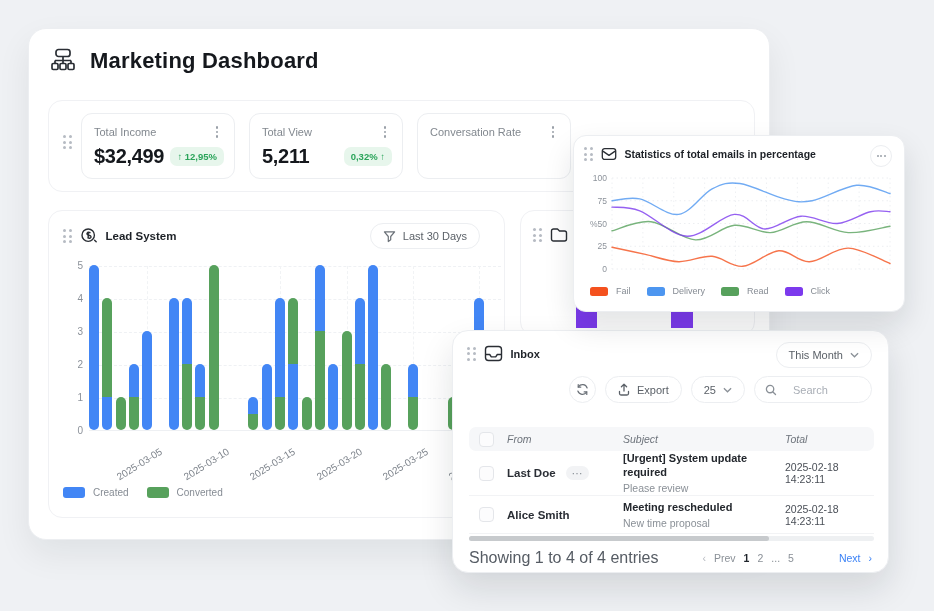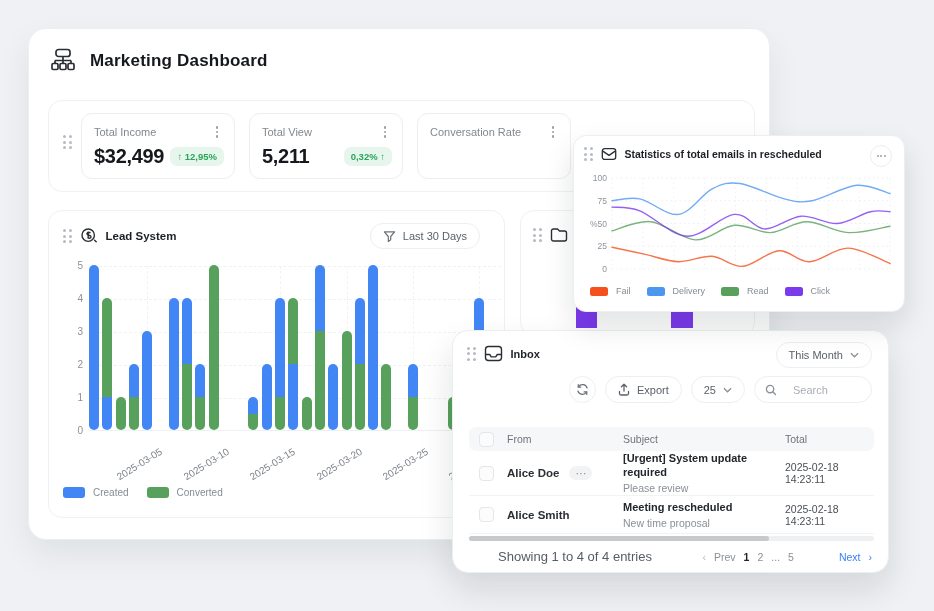--- a/index.html
+++ b/index.html
@@ -8,21 +8,21 @@
   .stage { position:absolute; inset:0; width:934px; height:611px; }
 
   .card { position:absolute; background:#fff; border:1px solid #eceef1; }
 
   
   .main { left:28px; top:28px; width:742px; height:512px; border-radius:18px;
           box-shadow:0 14px 34px rgba(20,24,31,.07); z-index:1; }
 
   
   .page-header { position:absolute; left:48px; top:46px; display:flex; align-items:center; gap:12px; z-index:2; }
-  .page-title { font-size:17px; font-weight:600; color:#15181d; letter-spacing:.2px; }
+  .page-title { font-size:22px; font-weight:600; color:#15181d; letter-spacing:.2px; }
 
   
   .drag { display:grid; grid-template-columns:repeat(2,3px); grid-auto-rows:3px; gap:2.5px; cursor:grab; }
   .drag i { width:3px; height:3px; border-radius:50%; background:#b6bbc3; }
 
   
   .stats-wrap { left:48px; top:100px; width:707px; height:92px; border-radius:14px; z-index:2; border-color:#f0f1f4; }
   .stats-wrap .drag { position:absolute; left:14px; top:34px; }
   .stat-cards { position:absolute; left:32px; top:12px; display:flex; gap:14px; }
   .stat-card { width:154px; height:66px; border:1px solid #eceef1; border-radius:11px; background:#fff; padding:10px 10px 10px 12px; display:flex; flex-direction:column; justify-content:space-between; }
@@ -80,39 +80,39 @@
   .inbox .sec-title { font-size:11px; }
   .period-pill { position:absolute; right:16px; top:11px; }
   .toolbar { position:absolute; right:16px; top:45px; display:flex; align-items:center; gap:9px; }
   .icon-btn { width:27px; height:27px; border:1px solid #eceef1; border-radius:50%; background:#fff; display:flex; align-items:center; justify-content:center; cursor:pointer; }
   .toolbar .pill { height:27px; border-radius:14px; }
   .search-box { display:flex; align-items:center; gap:16px; border:1px solid #eceef1; border-radius:14px; height:27px; width:118px; padding:0 10px; }
   .search-box input { border:none; outline:none; width:100%; font-size:11px; color:#3c4148; font-family:"Liberation Sans", sans-serif; background:transparent; }
   .search-box input::placeholder { color:#a9aeb6; }
 
   .table { position:absolute; left:16px; top:96px; width:405px; }
-  .thead { display:flex; background:#f6f7f9; border-radius:7px; height:24px; align-items:center; }
+  .thead { display:flex; background:#f6f7f9; border-radius:7px; height:24px; align-items:center;font-style:italic; }
   .thead .tcell { font-size:10.5px; color:#6e747c; }
   .trow { display:flex; border-bottom:1px solid #f2f3f5; min-height:38px; align-items:center; }
   .tcell { padding:0 4px; }
   .c-check { width:34px; display:flex; justify-content:center; }
   .c-from { width:116px; display:flex; align-items:center; gap:10px; }
   .c-subj { width:162px; }
   .c-date { width:93px; font-size:10.5px; color:#4a4f57; }
   .checkbox { width:15px; height:15px; border:1px solid #e4e6ea; border-radius:4px; background:#fcfcfd; cursor:pointer; }
   .from-name { font-size:11.5px; font-weight:600; color:#2a2e35; }
   .row-menu { font-size:11px; color:#8a9097; background:#f2f3f5; border-radius:9px; padding:1px 6px; cursor:pointer; line-height:12px; }
   .subj { font-size:11px; font-weight:700; color:#23272d; line-height:14px; }
   .prevw { font-size:10.5px; color:#8a9097; line-height:14px; margin-top:2px; }
 
   .hscroll { position:absolute; left:16px; top:205px; width:405px; height:5px; background:#eef0f2; border-radius:3px; }
   .hscroll .thumb { position:absolute; left:0; top:0; height:5px; width:300px; background:#c7cacd; border-radius:3px; cursor:grab; }
 
   .inbox-footer { position:absolute; left:16px; right:16px; top:218px; display:flex; justify-content:space-between; align-items:center; }
-  .summary { font-size:13px; color:#565c64;margin-left:29px; }
+  .summary { font-size:16px; color:#565c64; }
   .pager { display:flex; align-items:center; gap:8px; font-size:10.5px; }
   .pg { color:#8a9097; cursor:pointer; }
   .pg.cur { color:#1f242b; font-weight:700; }
   .pg.next { color:#3b82f6;padding-left:37px; }
   .pg.chev-l { color:#b8bcc2; }
   .pg.chev-r { color:#3b82f6; }
 
   svg.icon { display:block; }
 </style>
 </head>
@@ -368,21 +368,21 @@
           <i></i>
           <i></i>
           <i></i>
         </div>
       <span>
         <svg class="icon" width="16" height="14" viewBox="0 0 16 14" fill="none" stroke="#2a2e34" stroke-width="1.3">
           <rect x="1.3" y="1.6" width="13.4" height="10.8" rx="2.4"></rect>
           <path d="M2.2 4.4l5.8 4 5.8-4" stroke-linejoin="round" stroke-linecap="round"></path>
         </svg>
       </span>
-      <span class="sec-title">Statistics of total emails in rescheduled</span>
+      <span class="sec-title">Statistics of total emails in percentage</span>
     </div>
     <div class="more-btn">
         <i></i>
         <i></i>
         <i></i>
       </div>
     <svg id="emailChart" width="316" height="108" style="position:absolute; left:8px; top:36px;">
         <line x1="30" x2="308" y1="6" y2="6" stroke="#eceef1" stroke-dasharray="1.5 3"></line>
         <text x="25" y="9" text-anchor="end" font-size="8.5" fill="#8d939b" font-family="Liberation Sans, sans-serif">100</text>
         <line x1="30" x2="308" y1="28.75" y2="28.75" stroke="#eceef1" stroke-dasharray="1.5 3"></line>
@@ -501,21 +501,21 @@
           <div class="tcell c-from">From</div>
           <div class="tcell c-subj">Subject</div>
           <div class="tcell c-date">Total</div>
         </div>
       <div id="inboxRows">
           <div class="trow">
             <div class="tcell c-check">
               <div class="checkbox"></div>
             </div>
             <div class="tcell c-from">
-              <span class="from-name">Alice Doe</span>
+              <span class="from-name">Last Doe</span>
               <span class="row-menu">⋯</span>
             </div>
             <div class="tcell c-subj">
               <div class="subj">[Urgent] System update required</div>
               <div class="prevw">Please review</div>
             </div>
             <div class="tcell c-date">2025-02-18 14:23:11</div>
           </div>
           <div class="trow">
             <div class="tcell c-check">

